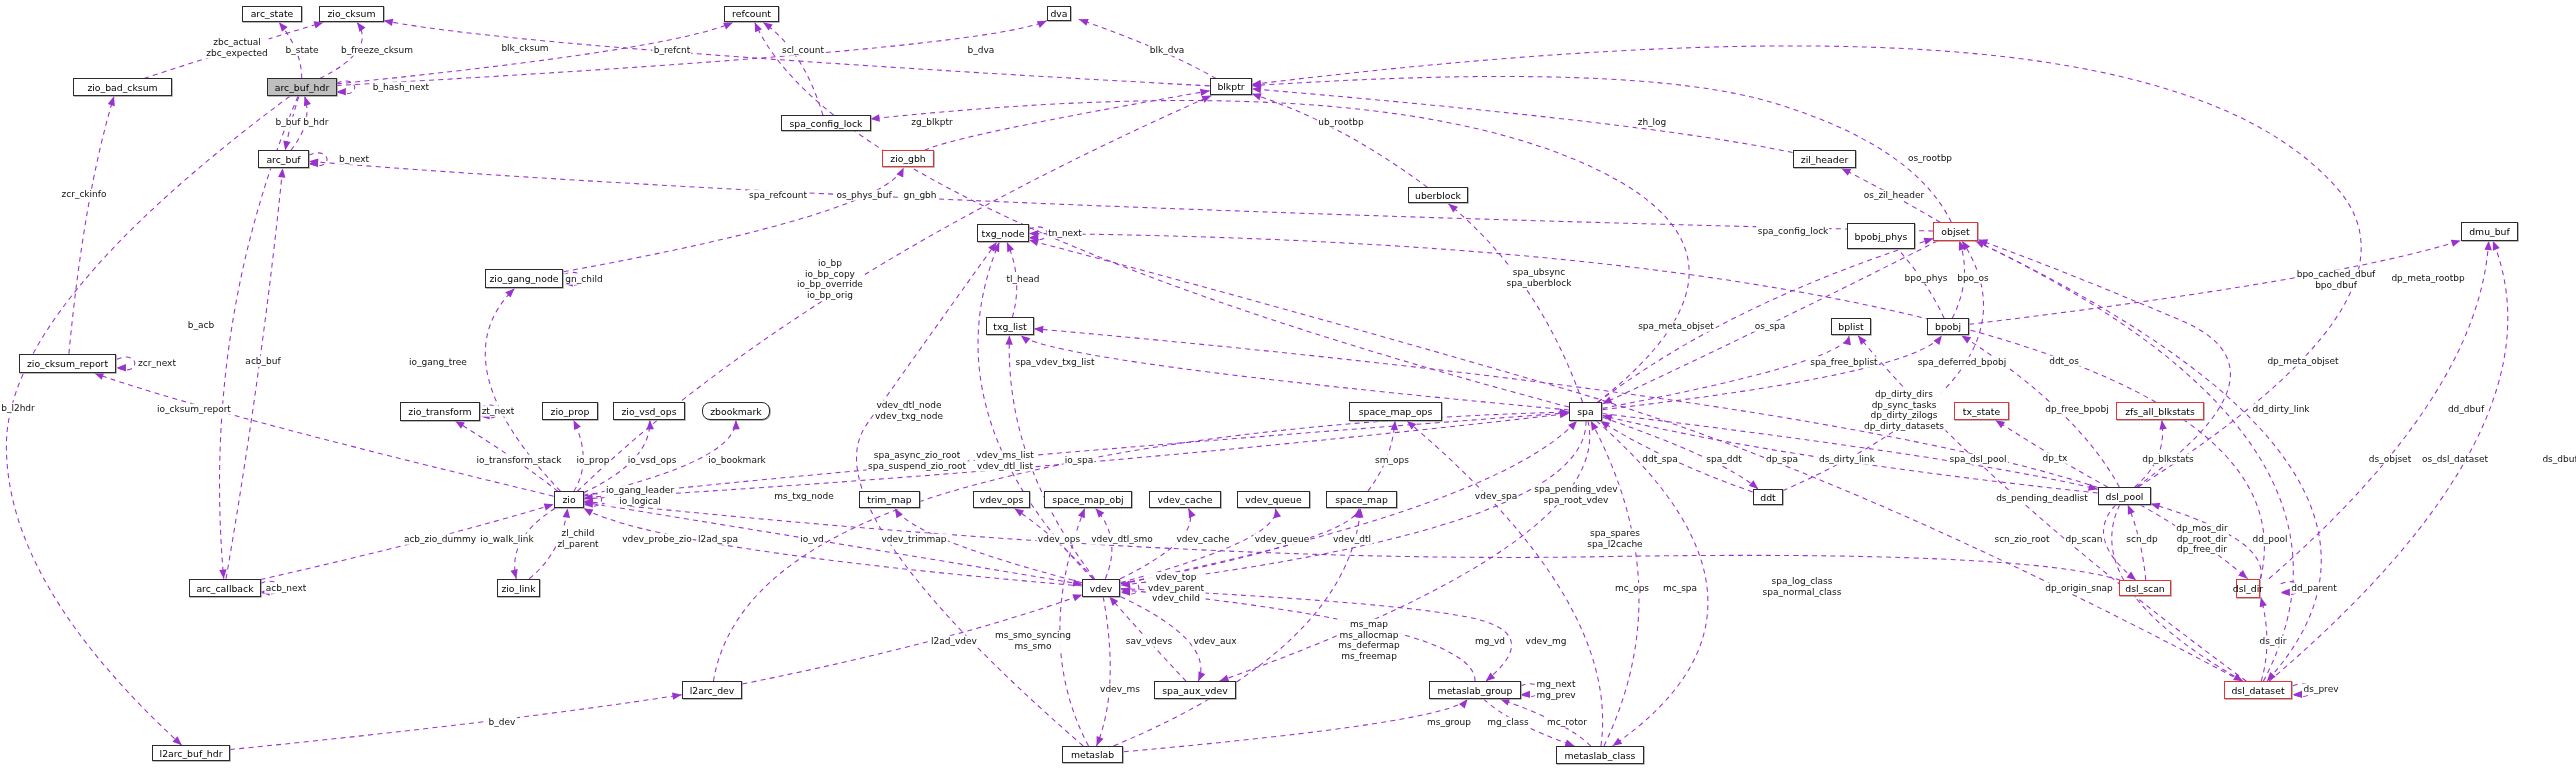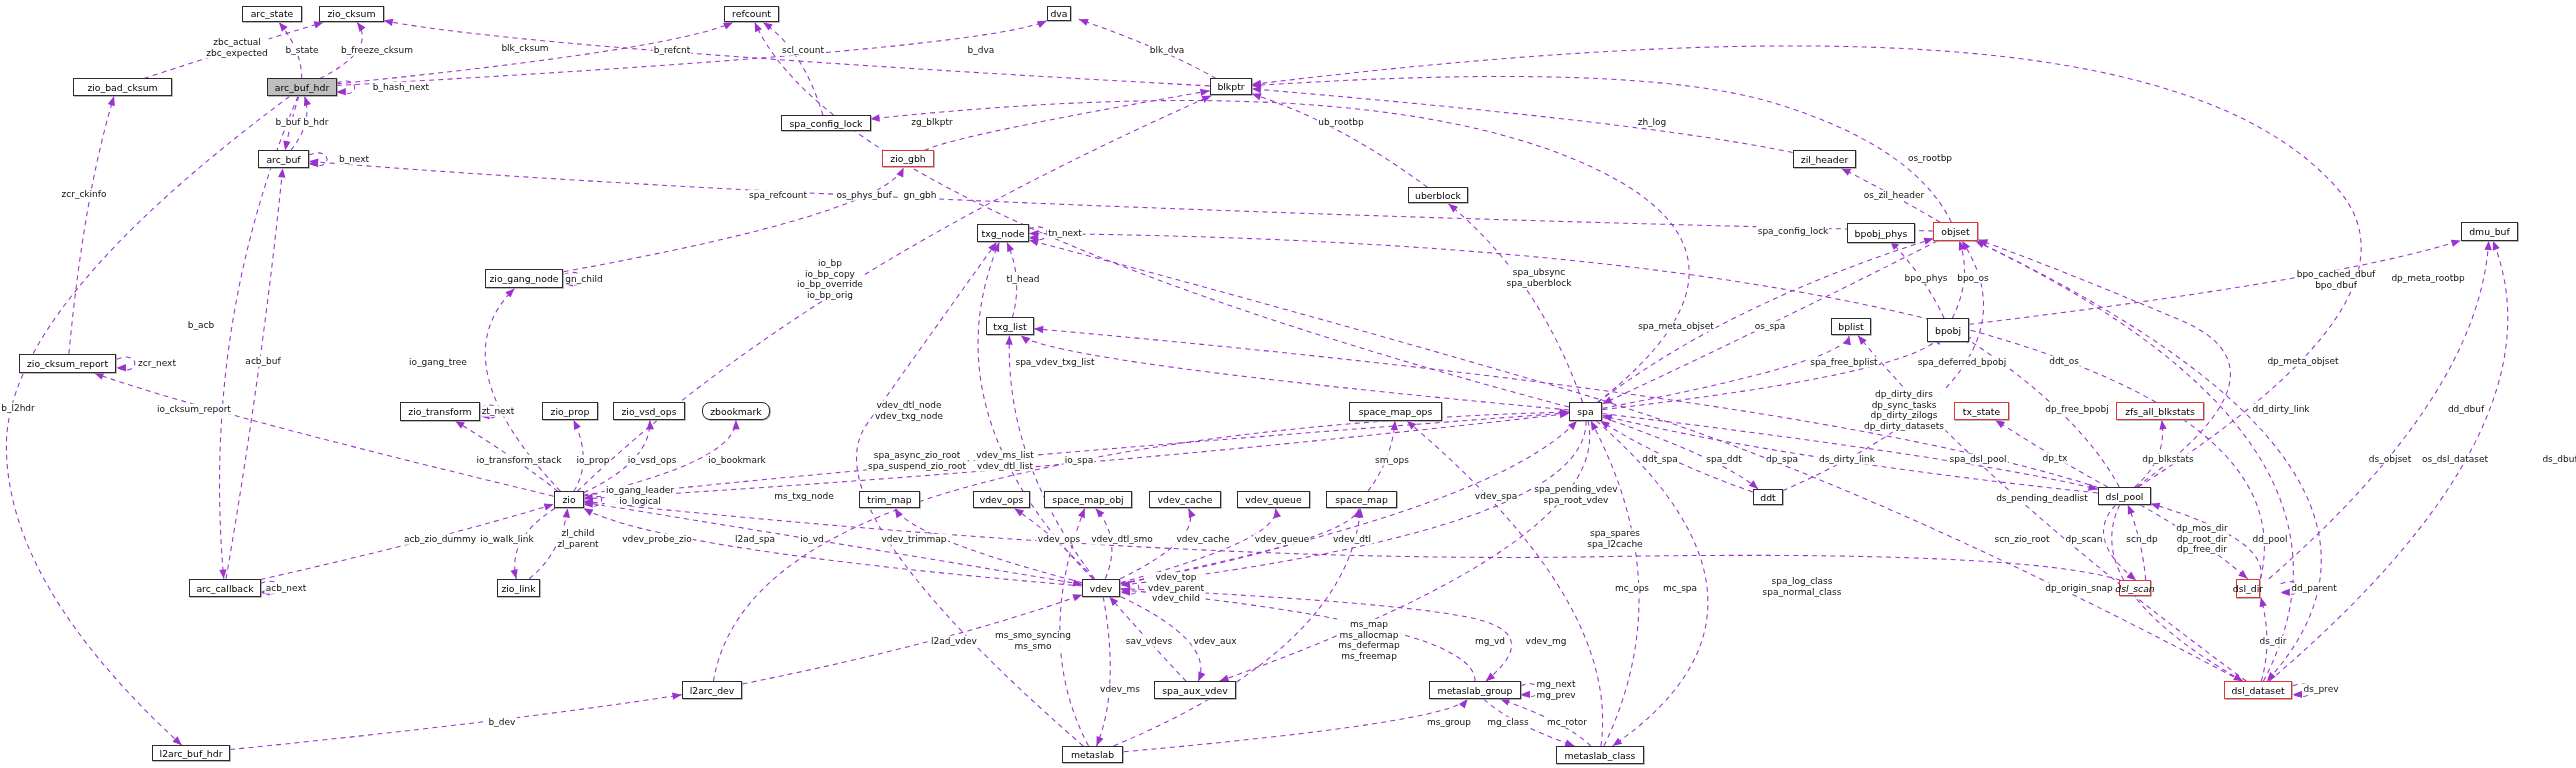--- a/index.html
+++ b/index.html
@@ -253,27 +253,27 @@
     <div class="node" style="left: 1047px; top: 5.7px; width: 24px; height: 15.7px;">dva</div>
     <div class="node" style="left: 73px; top: 78px; width: 99px; height: 18px;">zio_bad_cksum</div>
     <div class="node highlight" style="left: 267px; top: 78px; width: 70px; height: 18px;">arc_buf_hdr</div>
     <div class="node" style="left: 1210px; top: 78px; width: 42px; height: 17px;">blkptr</div>
     <div class="node" style="left: 781px; top: 115px; width: 90px; height: 16.4px;">spa_config_lock</div>
     <div class="node red" style="left: 882px; top: 150px; width: 52px; height: 17px;">zio_gbh</div>
     <div class="node" style="left: 258px; top: 150px; width: 51px; height: 18px;">arc_buf</div>
     <div class="node" style="left: 1793px; top: 150px; width: 63px; height: 18px;">zil_header</div>
     <div class="node" style="left: 1408px; top: 187px; width: 60px; height: 16.4px;">uberblock</div>
     <div class="node" style="left: 977px; top: 224px; width: 52px; height: 18px;">txg_node</div>
-    <div class="node" style="left: 1847px; top: 223px; width: 68px; height: 20px;">bpobj_phys</div>
+    <div class="node" style="left: 1847px; top: 223px; width: 68px; height: 26px;">bpobj_phys</div>
     <div class="node red" style="left: 1933px; top: 222px; width: 45px; height: 18.5px;">objset</div>
     <div class="node" style="left: 2461px; top: 222px; width: 57px; height: 18.5px;">dmu_buf</div>
     <div class="node" style="left: 485px; top: 269px; width: 78px; height: 19px;">zio_gang_node</div>
     <div class="node" style="left: 986px; top: 317px; width: 48px; height: 18px;">txg_list</div>
     <div class="node" style="left: 1831px; top: 318px; width: 40px; height: 17px;">bplist</div>
-    <div class="node" style="left: 1927px; top: 318px; width: 42px; height: 24px;">bpobj</div>
+    <div class="node" style="left: 1927px; top: 318px; width: 42px; height: 17px;">bpobj</div>
     <div class="node" style="left: 19px; top: 354px; width: 97px; height: 19px;">zio_cksum_report</div>
     <div class="node" style="left: 400px; top: 402px; width: 80px; height: 18.5px;">zio_transform</div>
     <div class="node" style="left: 542px; top: 402px; width: 56px; height: 18px;">zio_prop</div>
     <div class="node" style="left: 613px; top: 402px; width: 72px; height: 18px;">zio_vsd_ops</div>
     <div class="node" style="left: 702px; top: 402px; width: 68px; height: 18px; border-radius: 8px;">zbookmark</div>
     <div class="node" style="left: 1349px; top: 402px; width: 93px; height: 18.5px;">space_map_ops</div>
     <div class="node" style="left: 1569px; top: 402px; width: 33px; height: 18.5px;">spa</div>
     <div class="node red" style="left: 1954px; top: 402px; width: 55px; height: 18px;">tx_state</div>
     <div class="node red" style="left: 2116px; top: 402px; width: 88px; height: 18px;">zfs_all_blkstats</div>
     <div class="node" style="left: 554px; top: 491px; width: 30px; height: 17px;">zio</div>
@@ -281,21 +281,21 @@
     <div class="node" style="left: 973px; top: 491px; width: 57px; height: 17px;">vdev_ops</div>
     <div class="node" style="left: 1044px; top: 491px; width: 88px; height: 17px;">space_map_obj</div>
     <div class="node" style="left: 1149px; top: 491px; width: 72px; height: 17px;">vdev_cache</div>
     <div class="node" style="left: 1237px; top: 491px; width: 73px; height: 17px;">vdev_queue</div>
     <div class="node" style="left: 1326px; top: 491px; width: 71px; height: 17px;">space_map</div>
     <div class="node" style="left: 1753px; top: 489px; width: 30px; height: 16.4px;">ddt</div>
     <div class="node" style="left: 2098px; top: 487px; width: 53px; height: 18px;">dsl_pool</div>
     <div class="node" style="left: 189px; top: 579px; width: 72px; height: 18px;">arc_callback</div>
     <div class="node" style="left: 497px; top: 579px; width: 43px; height: 18px;">zio_link</div>
     <div class="node" style="left: 1082px; top: 579px; width: 38px; height: 18px;">vdev</div>
-    <div class="node red" style="left: 2119px; top: 580px; width: 32px; height: 16.4px; font-style: italic;">dsl_scan</div>
+    <div class="node red" style="left: 2119px; top: 580px; width: 52px; height: 16.4px;">dsl_scan</div>
     <div class="node red" style="left: 2236px; top: 579px; width: 24px; height: 18.5px;">dsl_dir</div>
     <div class="node" style="left: 682px; top: 681px; width: 60px; height: 18px;">l2arc_dev</div>
     <div class="node" style="left: 1154px; top: 681px; width: 82px; height: 18px;">spa_aux_vdev</div>
     <div class="node" style="left: 1429px; top: 681px; width: 92px; height: 18px;">metaslab_group</div>
     <div class="node red" style="left: 2224px; top: 681px; width: 68px; height: 18px;">dsl_dataset</div>
     <div class="node" style="left: 152px; top: 745px; width: 78px; height: 16.4px;">l2arc_buf_hdr</div>
     <div class="node" style="left: 1062px; top: 746px; width: 61px; height: 17px;">metaslab</div>
     <div class="node" style="left: 1556px; top: 746px; width: 88px; height: 18px;">metaslab_class</div>
     <div class="edge-label" style="left: 302px; top: 50px;">b_state</div>
     <div class="edge-label" style="left: 377px; top: 50px;">b_freeze_cksum</div>
@@ -424,18 +424,18 @@
     <div class="edge-label" style="left: 1449px; top: 722px;">ms_group</div>
     <div class="edge-label" style="left: 1490px; top: 641px;">mg_vd</div>
     <div class="edge-label" style="left: 1546px; top: 641px;">vdev_mg</div>
     <div class="edge-label" style="left: 1508px; top: 722px;">mg_class</div>
     <div class="edge-label" style="left: 1567px; top: 722px;">mc_rotor</div>
     <div class="edge-label" style="left: 1556px; top: 690px;">mg_next
 mg_prev</div>
     <div class="edge-label" style="left: 804px; top: 496px;">ms_txg_node</div>
     <div class="edge-label" style="left: 914px; top: 539px;">vdev_trimmap</div>
     <div class="edge-label" style="left: 502px; top: 722px;">b_dev</div>
-    <div class="edge-label" style="left: 755px; top: 539px;">l2ad_spa</div>
+    <div class="edge-label" style="left: 718px; top: 539px;">l2ad_spa</div>
     <div class="edge-label" style="left: 954px; top: 641px;">l2ad_vdev</div>
     <div class="edge-label" style="left: 657px; top: 539px;">vdev_probe_zio</div>
     <div class="edge-label" style="left: 864px; top: 195px;">os_phys_buf</div>
   </div>
 
 
 </body></html>

